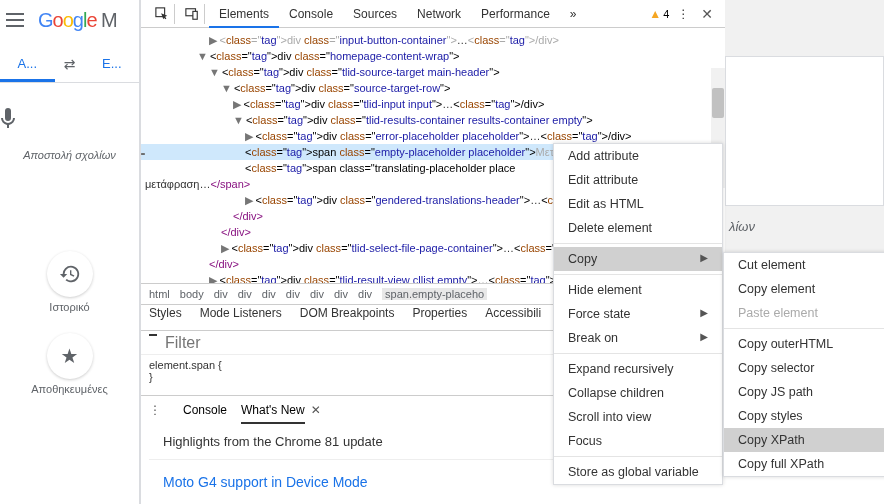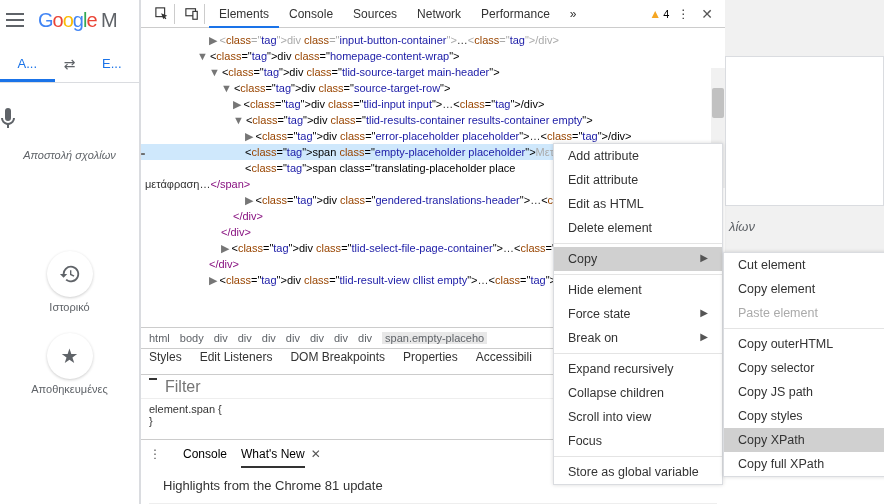--- a/index.html
+++ b/index.html
@@ -195,21 +195,21 @@
       <span>div</span>
       <span>div</span>
       <span>div</span>
       <span>div</span>
       <span>div</span>
       <span class="sel">span.empty-placeho</span>
     </div>
 
   <div class="styles-tabs" id="styles-tabs">
       <div class="st-tab active">Styles</div>
-      <div class="st-tab">Edit Listeners</div>
+      <div class="st-tab">Mode Listeners</div>
       <div class="st-tab">DOM Breakpoints</div>
       <div class="st-tab">Properties</div>
       <div class="st-tab">Accessibili</div>
     </div>
 
   <div class="filter-row">
     <input class="filter-input" placeholder="Filter" style="">
     <div id="filter-btns" style="display:flex">
         <span class="filter-btn">:hov</span>
         <span class="filter-btn">.cls</span>
@@ -229,20 +229,21 @@
   </div>
 
   <div class="console-drawer">
     <div class="console-tabs" id="console-tabs">
       <span class="kebab">⋮</span>
     <div class="ct-tab">Console</div>
         <div class="ct-tab active">What's New</div>
         <span class="ct-close">✕</span>
       </div>
     <div class="highlights">Highlights from the Chrome 81 update</div>
+    <div class="news-link">Moto G4 support in Device Mode</div>
   </div>
 </div>
 
 <div class="ctx-menu ctx1" id="ctx1">
     <div class="ctx-item">Add attribute</div>
     <div class="ctx-item">Edit attribute</div>
     <div class="ctx-item">Edit as HTML</div>
     <div class="ctx-item">Delete element</div>
     <div class="ctx-sep"></div>
     <div class="ctx-item highlighted">Copy<span class="ctx-arrow">▶</span></div>

